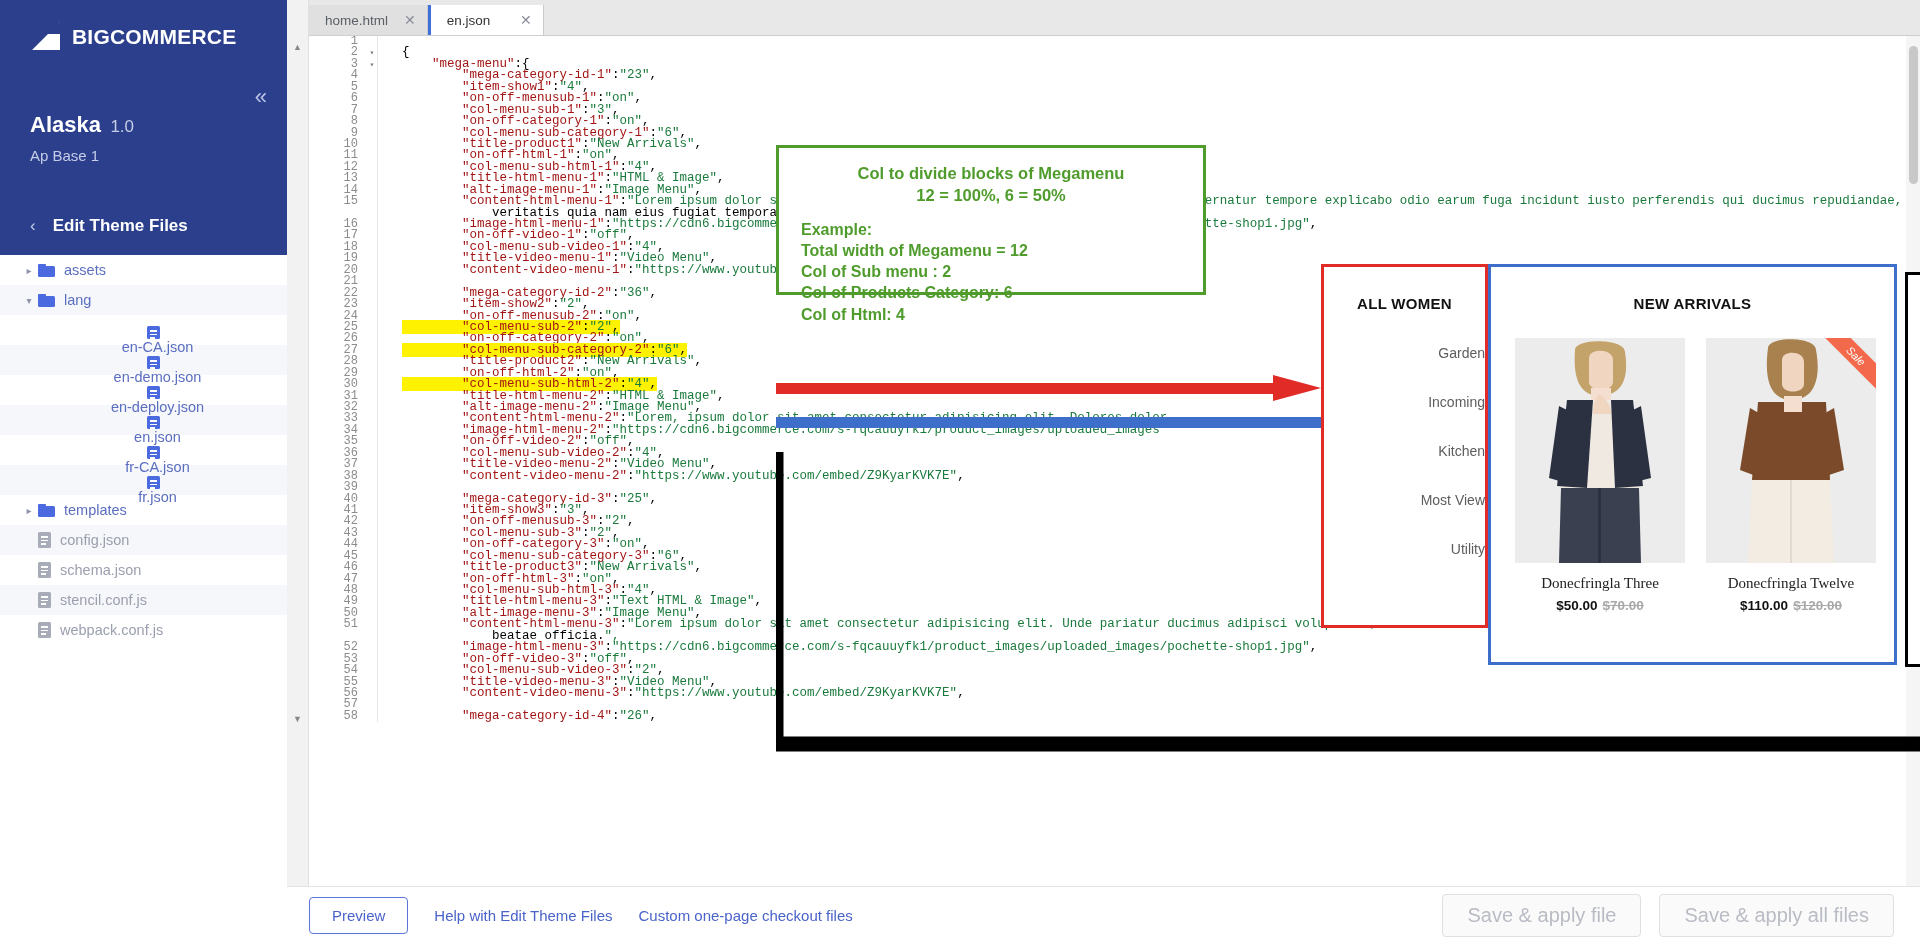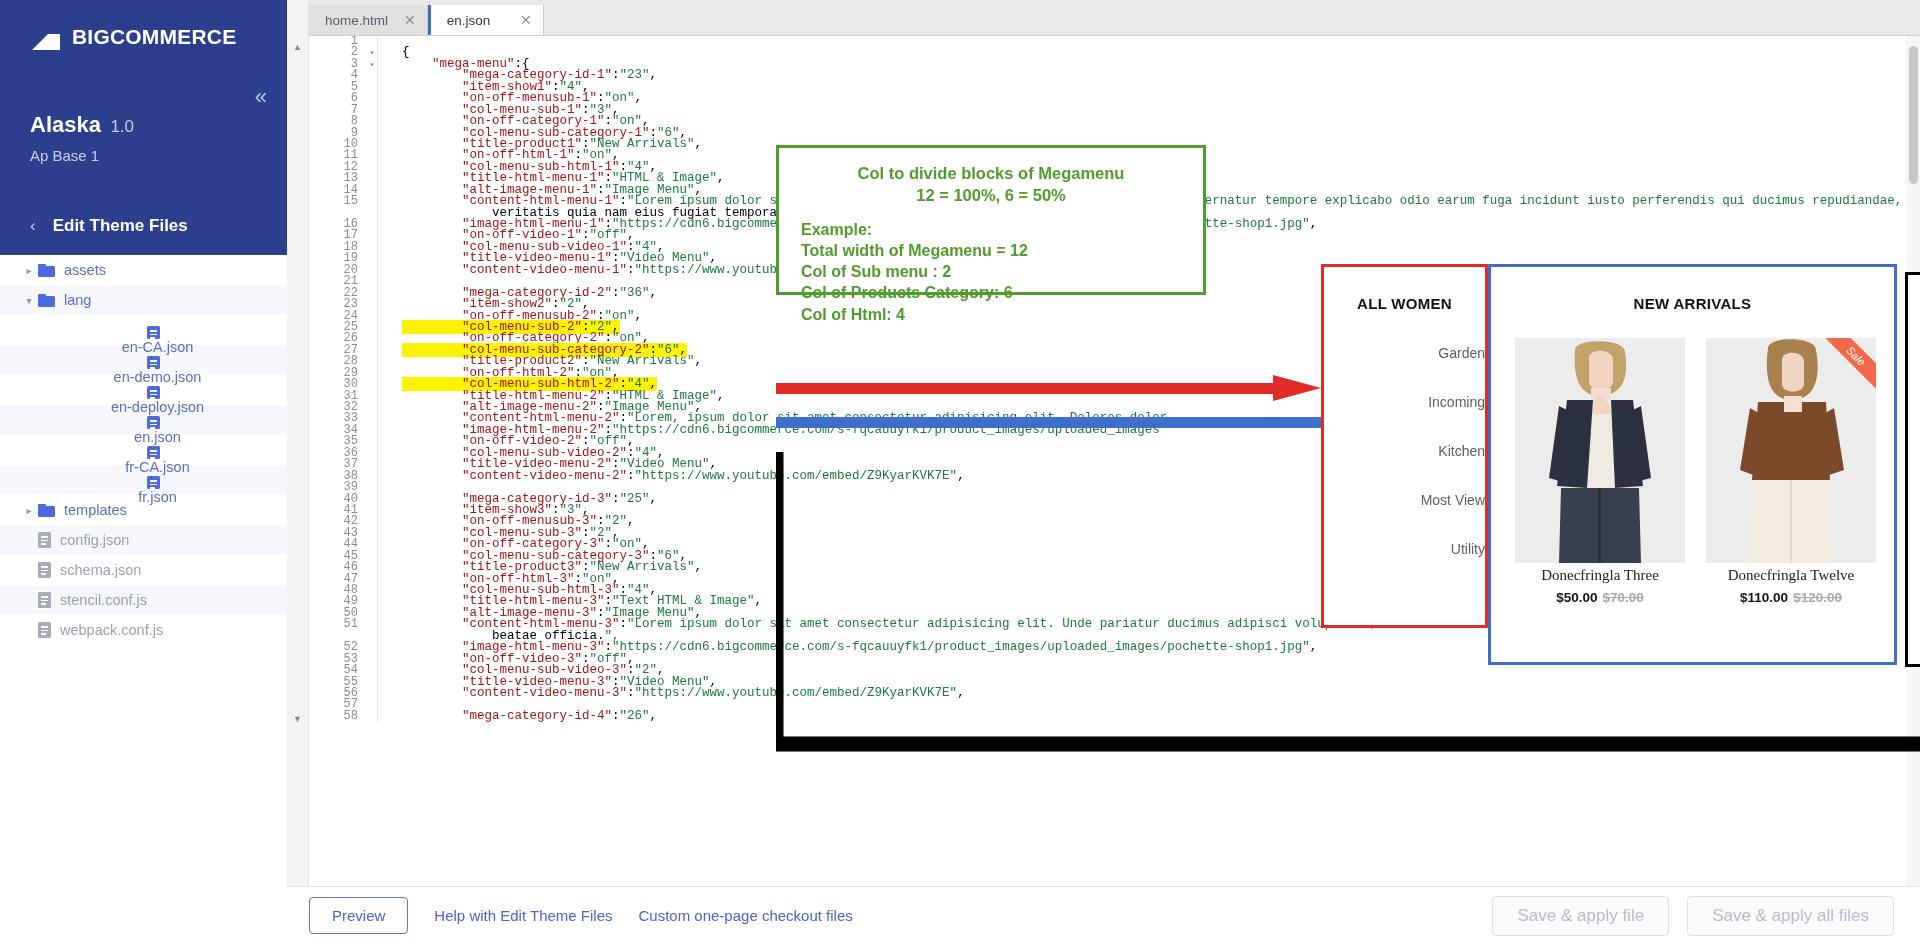--- a/index.html
+++ b/index.html
@@ -120,21 +120,21 @@
     position:absolute; left:0; right:0; bottom:0; height:58px; background:#fff;
     border-top:1px solid #e3e3e3; display:flex; align-items:center; padding-left:22px;
   }
   .btn-preview {
     border:1px solid #5b76d8; color:#4a63c9; background:#fff; font-size:15px;
     padding: 9px 22px; border-radius:4px; cursor:pointer; font-family:"Liberation Sans", sans-serif;
   }
   .bb-link { color:#4a63c9; font-size:15px; margin-left:26px; cursor:pointer; text-decoration:none; }
   .bb-right { margin-left:auto; display:flex; align-items:center; padding-right:26px; }
   .btn-disabled {
-    border:1px solid #e0e0e0; background:#fafafa; color:#b9bcc4; font-size:17px;
+    border:1px solid #e0e0e0; background:#fafafa; color:#b9bcc4; font-size:20px;
     padding: 9px 24px; border-radius:4px; margin-left:18px; cursor:default;
     font-family:"Liberation Sans", sans-serif;
   }
 
   
   .overlay { position:absolute; inset:0; pointer-events:none; }
   .ov-item { position:absolute; pointer-events:auto; }
 
   .green-box {
     left: 489px; top: 145px; width: 430px; height: 150px;
@@ -157,21 +157,21 @@
   .pv-red .mi { text-align:right; font-size:14px; color:#5d5d5d; margin-top:33px; }
 
   .pv-blue {
     left: 1201px; top: 264px; width: 409px; height: 401px;
     border: 3px solid #3d6ec9; background:#fff;
   }
   .pv-blue .ttl { text-align:center; font-weight:700; font-size:15px; color:#111; margin-top:28px; letter-spacing:.3px;}
   .prods { display:flex; gap:21px; padding: 26px 24px 0 24px; }
   .prod { width: 170px; }
   .prod .ph { width:170px; height:225px; position:relative; overflow:hidden; background:#ebebeb; }
-  .prod .pname { text-align:center; font-family:"Liberation Serif", serif; font-size:15px; color:#222; margin-top:4px;}
+  .prod .pname { text-align:center; font-family:"Liberation Serif", serif; font-size:15px; color:#222; margin-top:12px;}
   .prod .pprice { text-align:center; font-size:13.5px; margin-top:6px; }
   .prod .pprice b { color:#111; }
   .prod .pprice s { color:#a9a9a9; margin-left:5px; font-weight:700;}
   .sale-badge {
     position:absolute; right:-26px; top:9px; width:92px; transform:rotate(45deg);
     background:#f26a4b; color:#fff; font-size:11px; text-align:center; padding:3px 0; font-style:italic;
   }
 
   .pv-black {
     left: 1618px; top: 272px; width: 285px; height: 395px;

